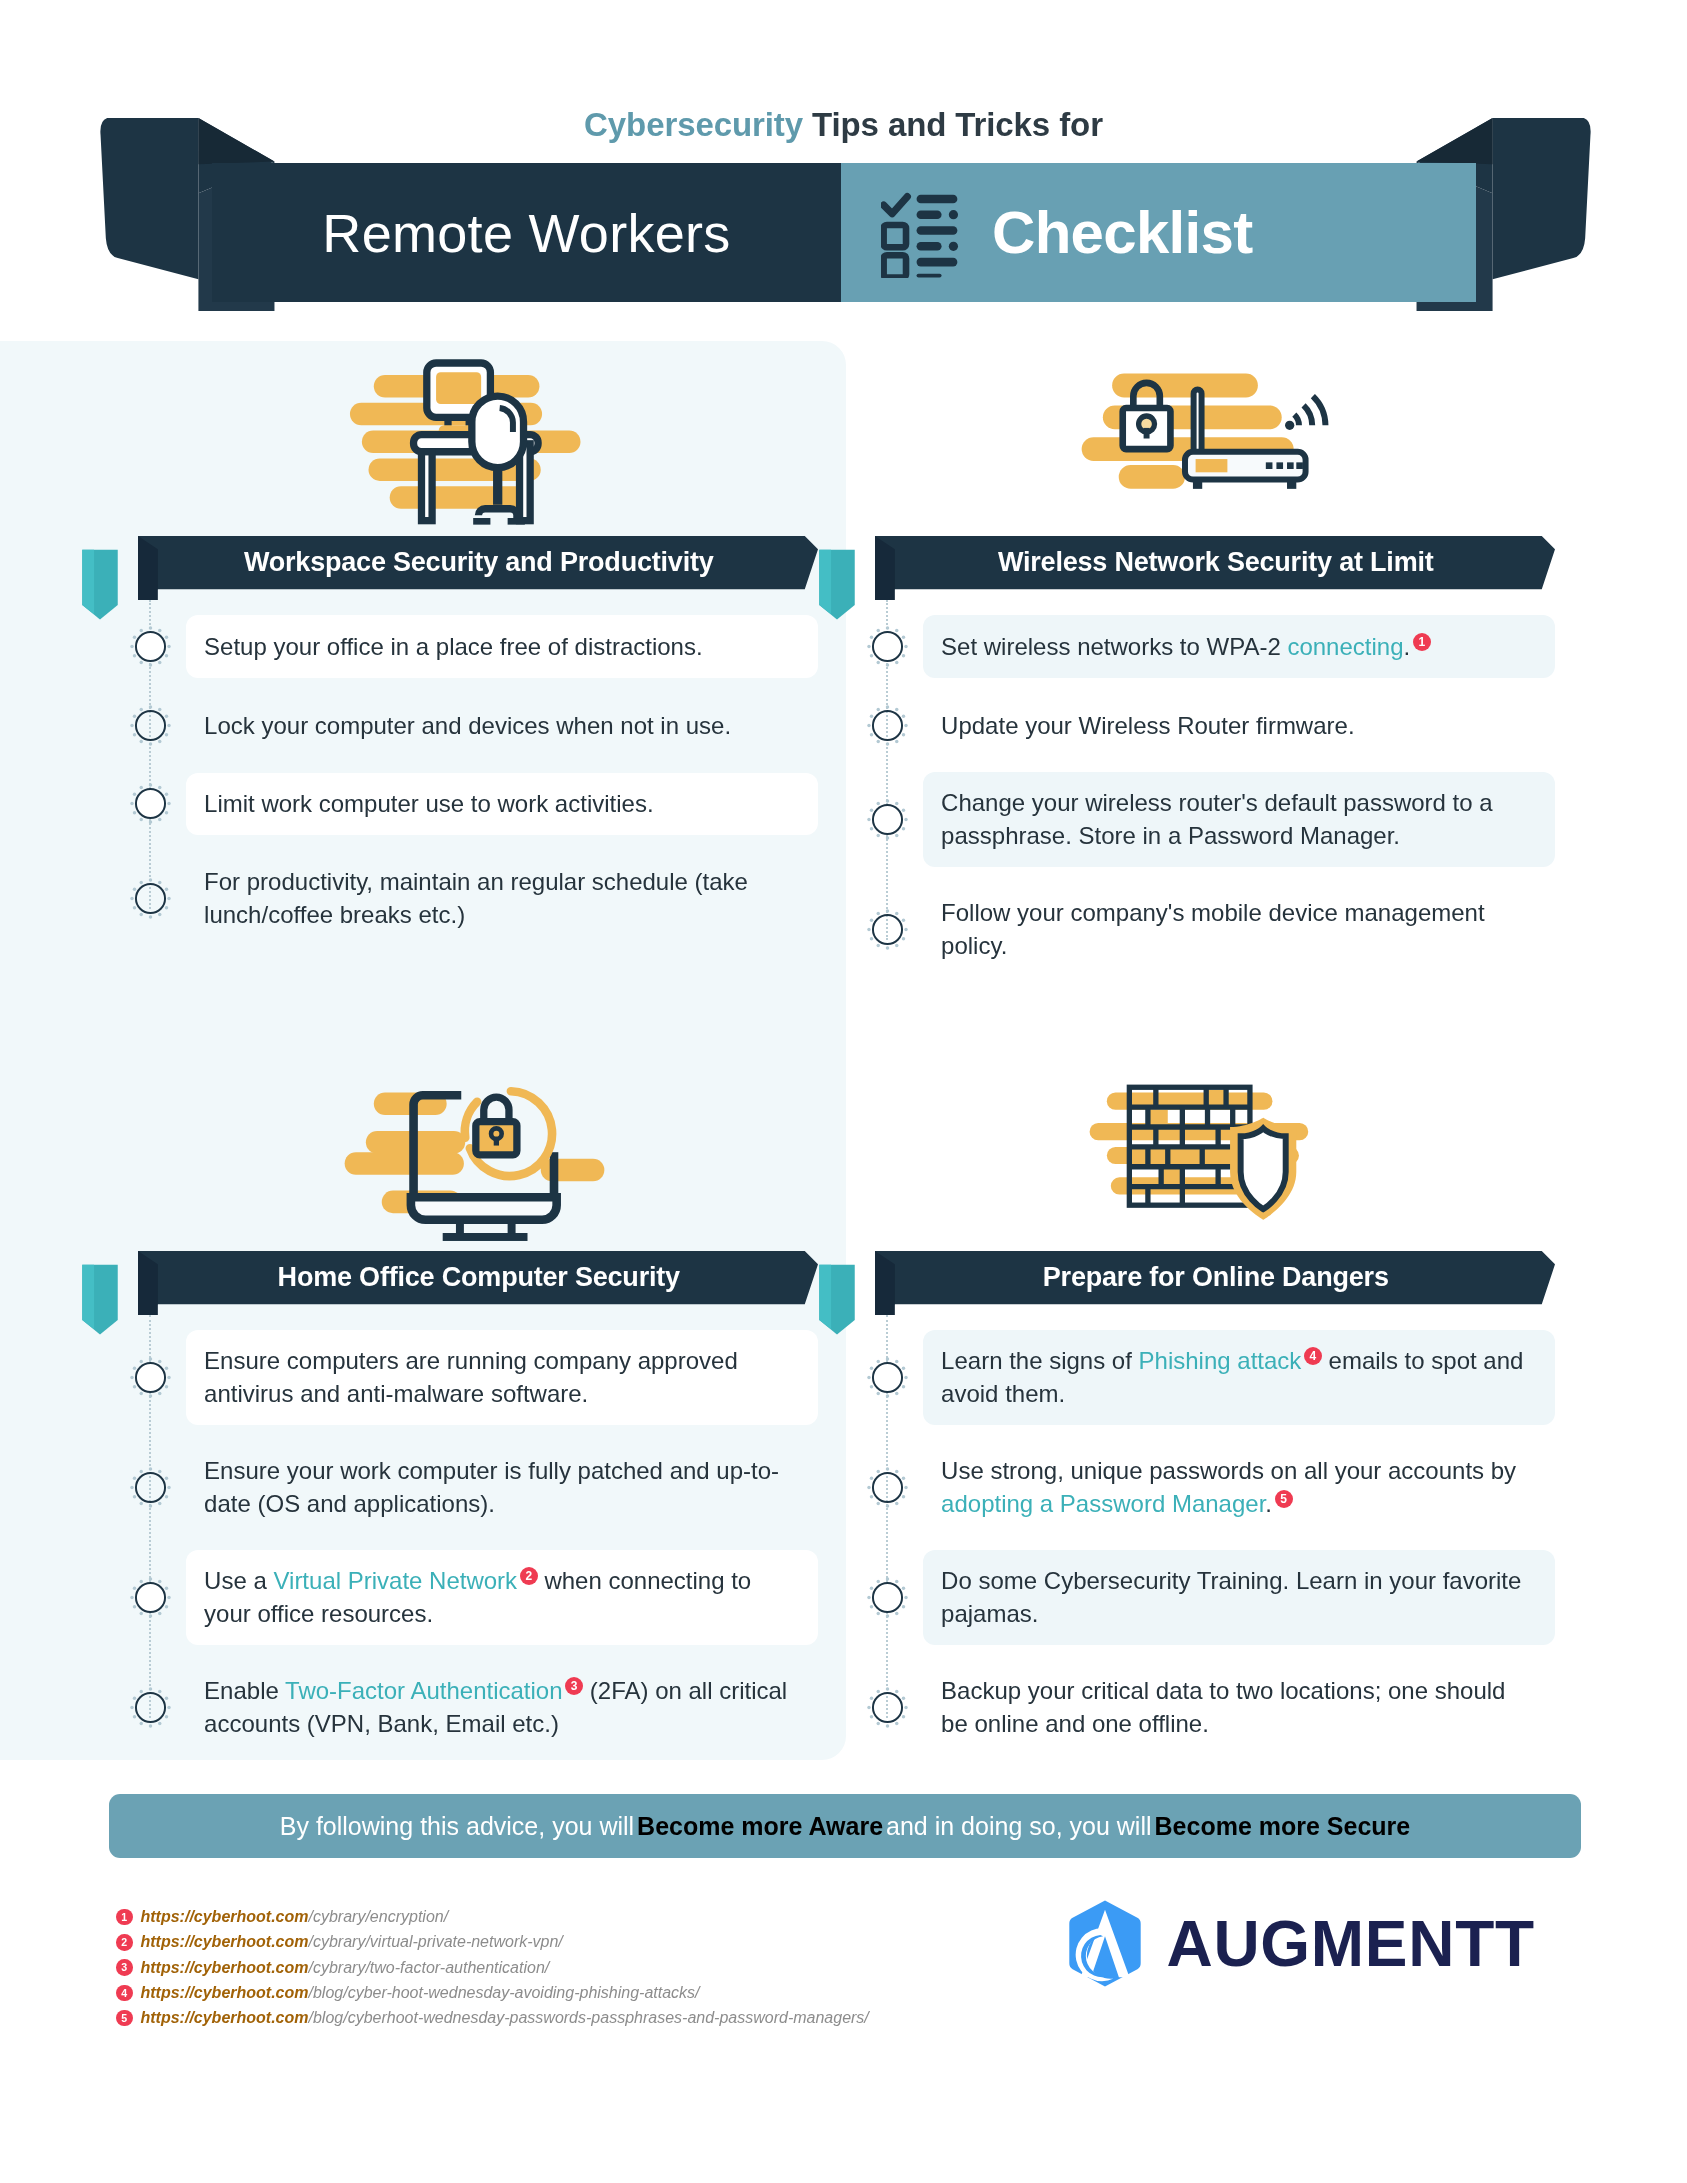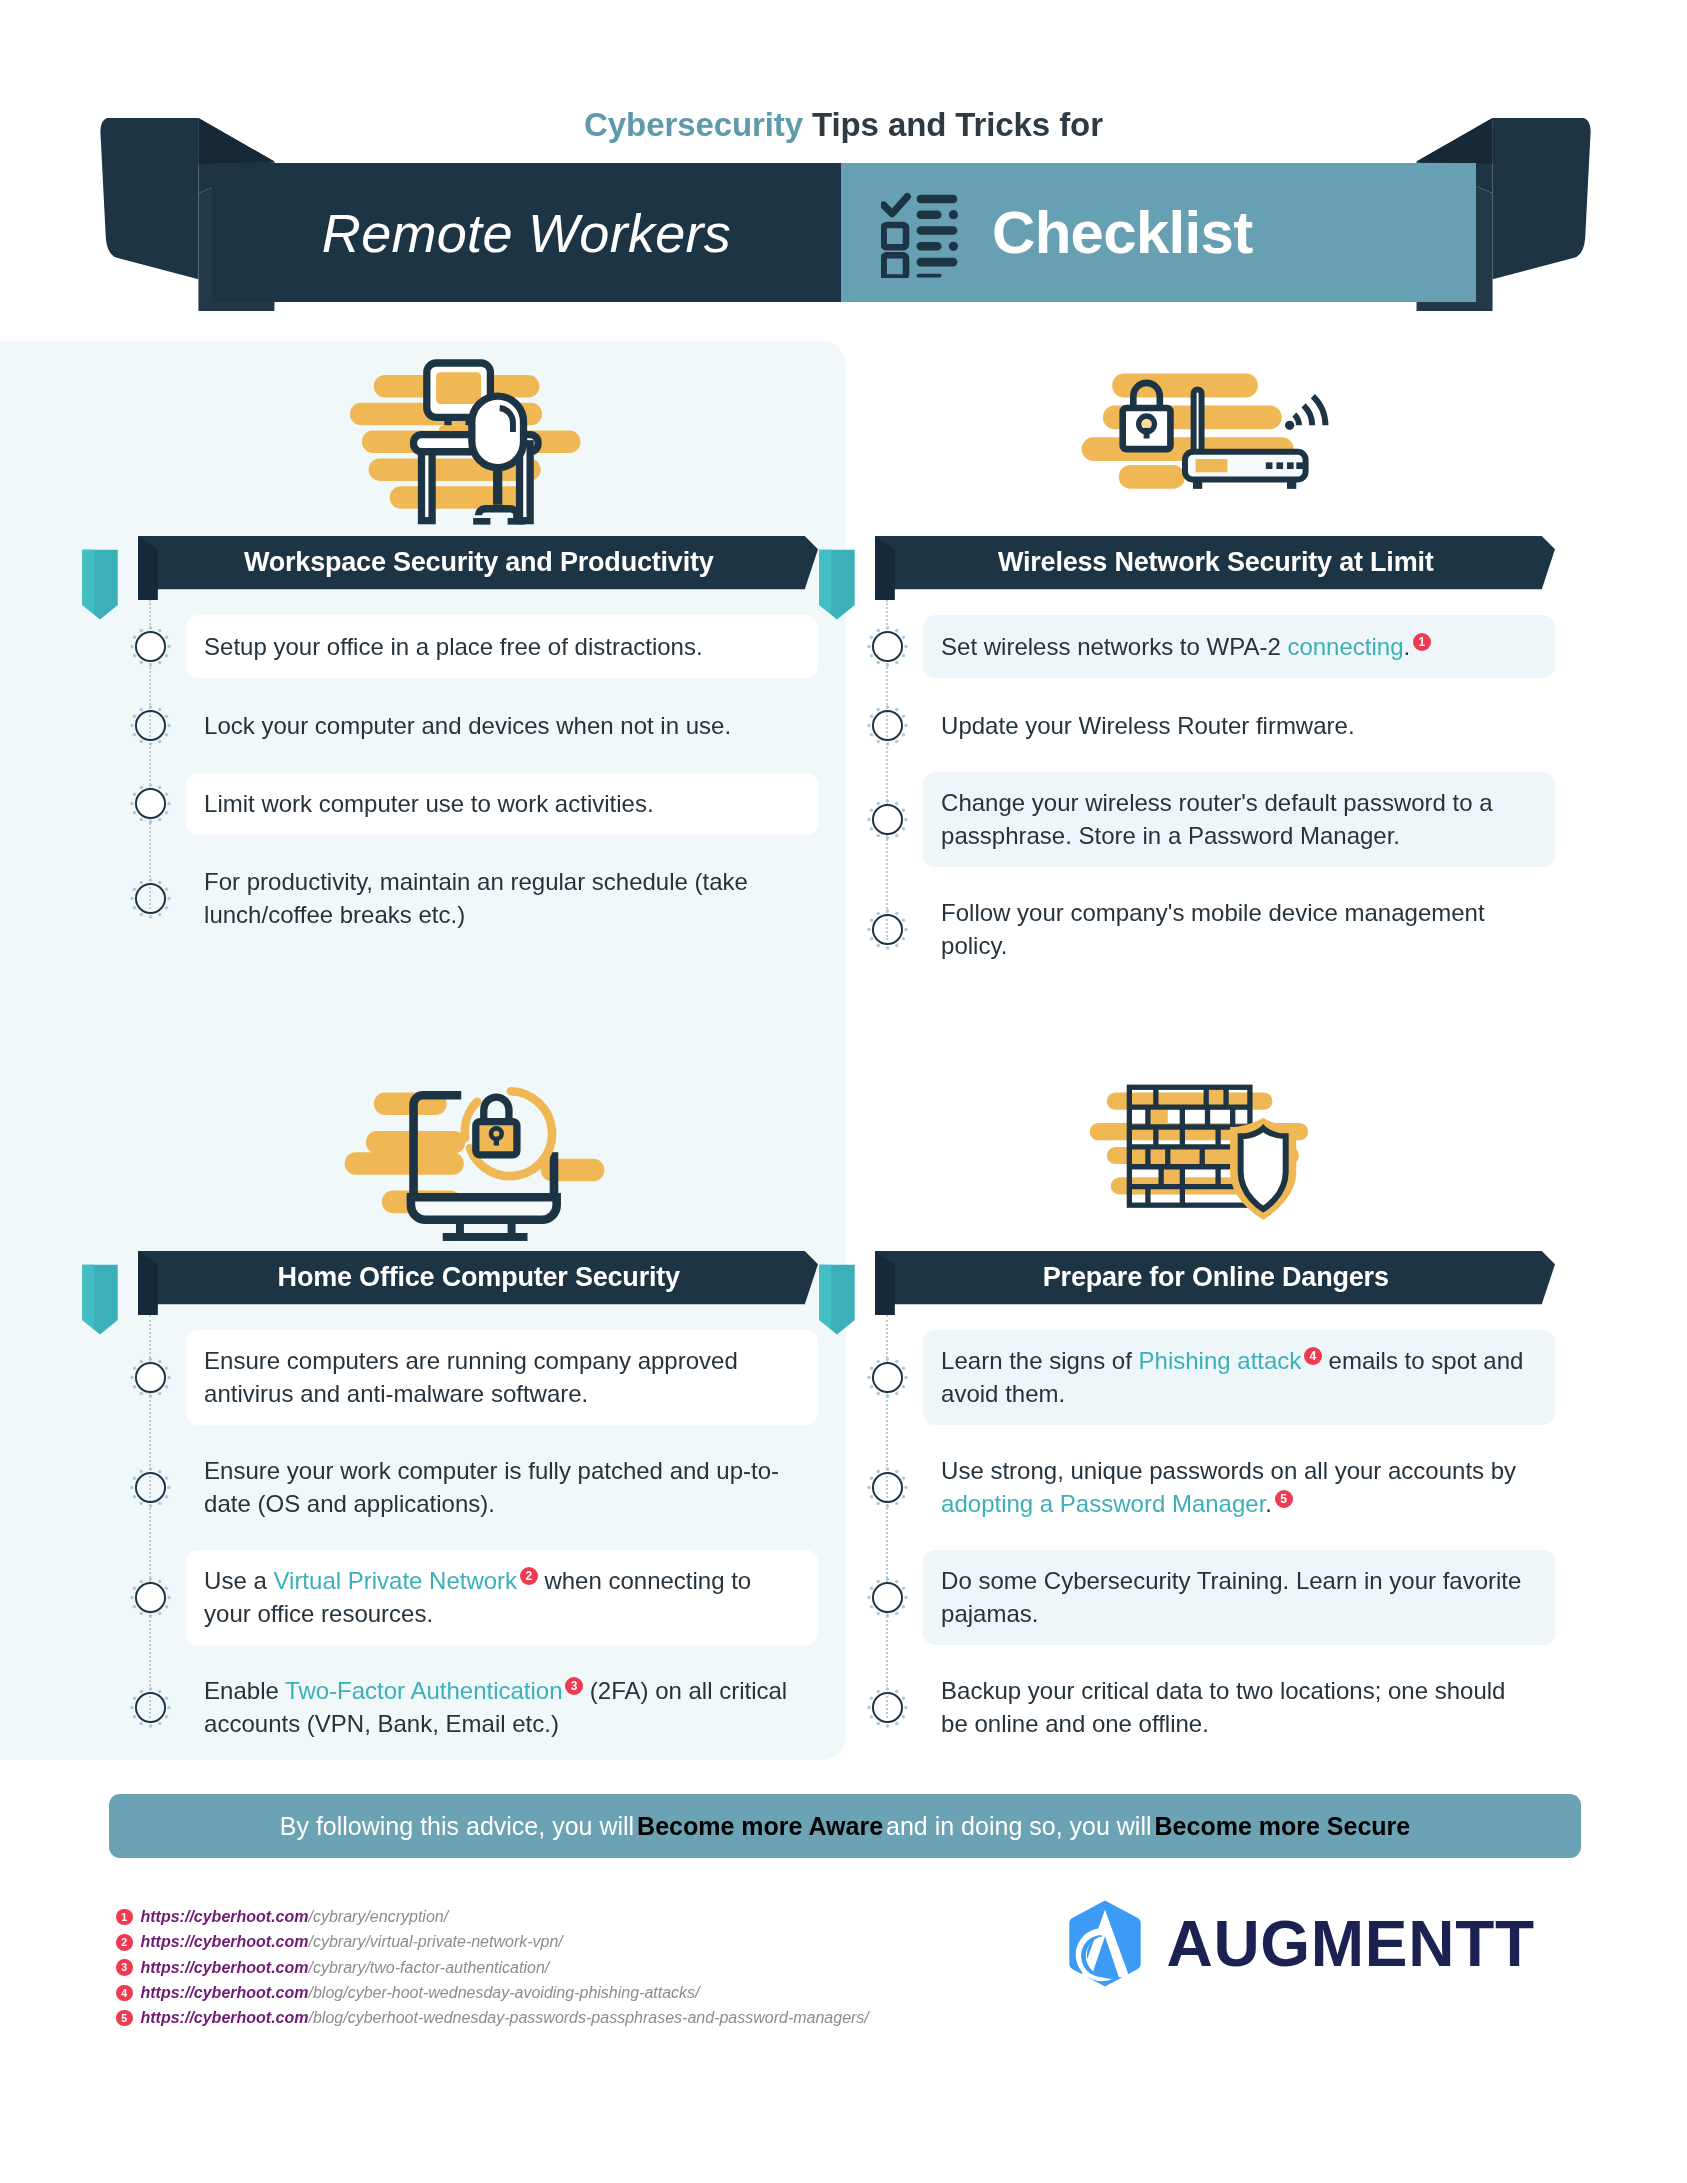--- a/index.html
+++ b/index.html
@@ -37,21 +37,21 @@
   #ribbon-tail-right { left: 1413px; }
 
   #banner {
     position: absolute; left: 212px; top: 163px;
     width: 1264px; height: 139px;
     display: flex;
   }
   #banner-left {
     width: 629px; height: 100%;
     background: #1d3444;
-    display: flex; align-items: center; justify-content: center; font-style: italic;
+    display: flex; align-items: center; justify-content: center;
   }
   #banner-left-text {
     color: #ffffff; font-size: 54px; font-weight: 400;
     letter-spacing: 0.3px;
   }
   #banner-right {
     flex: 1; height: 100%;
     background: #68a0b3;
     display: flex; align-items: center; gap: 32px;
     padding-left: 40px;
@@ -136,21 +136,21 @@
   
   #references { position: absolute; left: 116px; top: 1908px; }
   .ref { display: flex; align-items: center; margin-bottom: 7.3px; }
   .ref-num {
     flex: 0 0 16.5px; width: 16.5px; height: 16.5px; line-height: 16.5px;
     border-radius: 50%; background: #ef3b52; color: #ffffff;
     font-size: 10.6px; font-weight: 700; text-align: center;
     margin-right: 8px;
   }
   .ref-text { font-size: 16px; font-style: italic; color: #8c8c8c; }
-  .ref-text b { color: #701a75; font-weight: 700; }
+  .ref-text b { color: #a16207; font-weight: 700; }
 
   
   #logo { position: absolute; left: 1066px; top: 1899px; display: flex; align-items: center; gap: 22.5px; }
   #logo-mark { width: 78px; height: 89px; }
   #logo-text { font-size: 64px; font-weight: 700; color: #1b2150; letter-spacing: 0.7px; }
 </style>
 </head>
 <body>
 
 <div id="tint-panel"></div>

